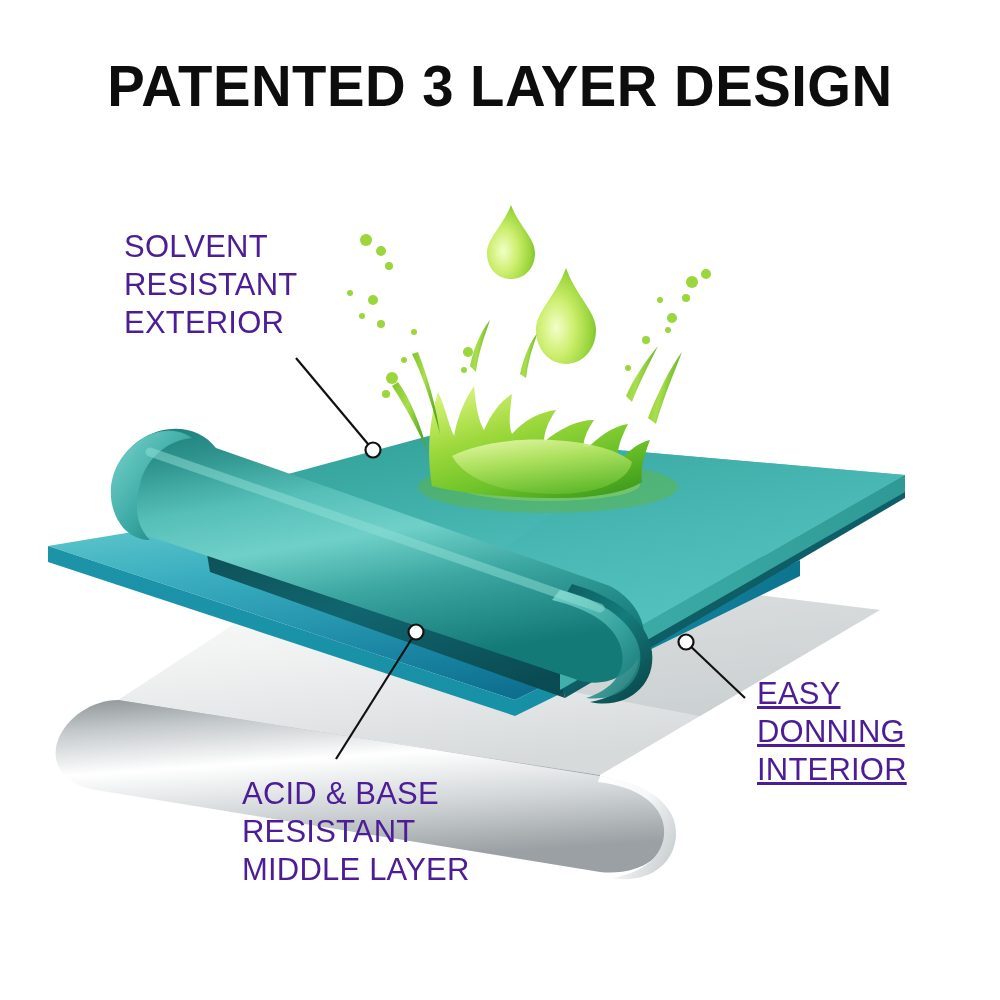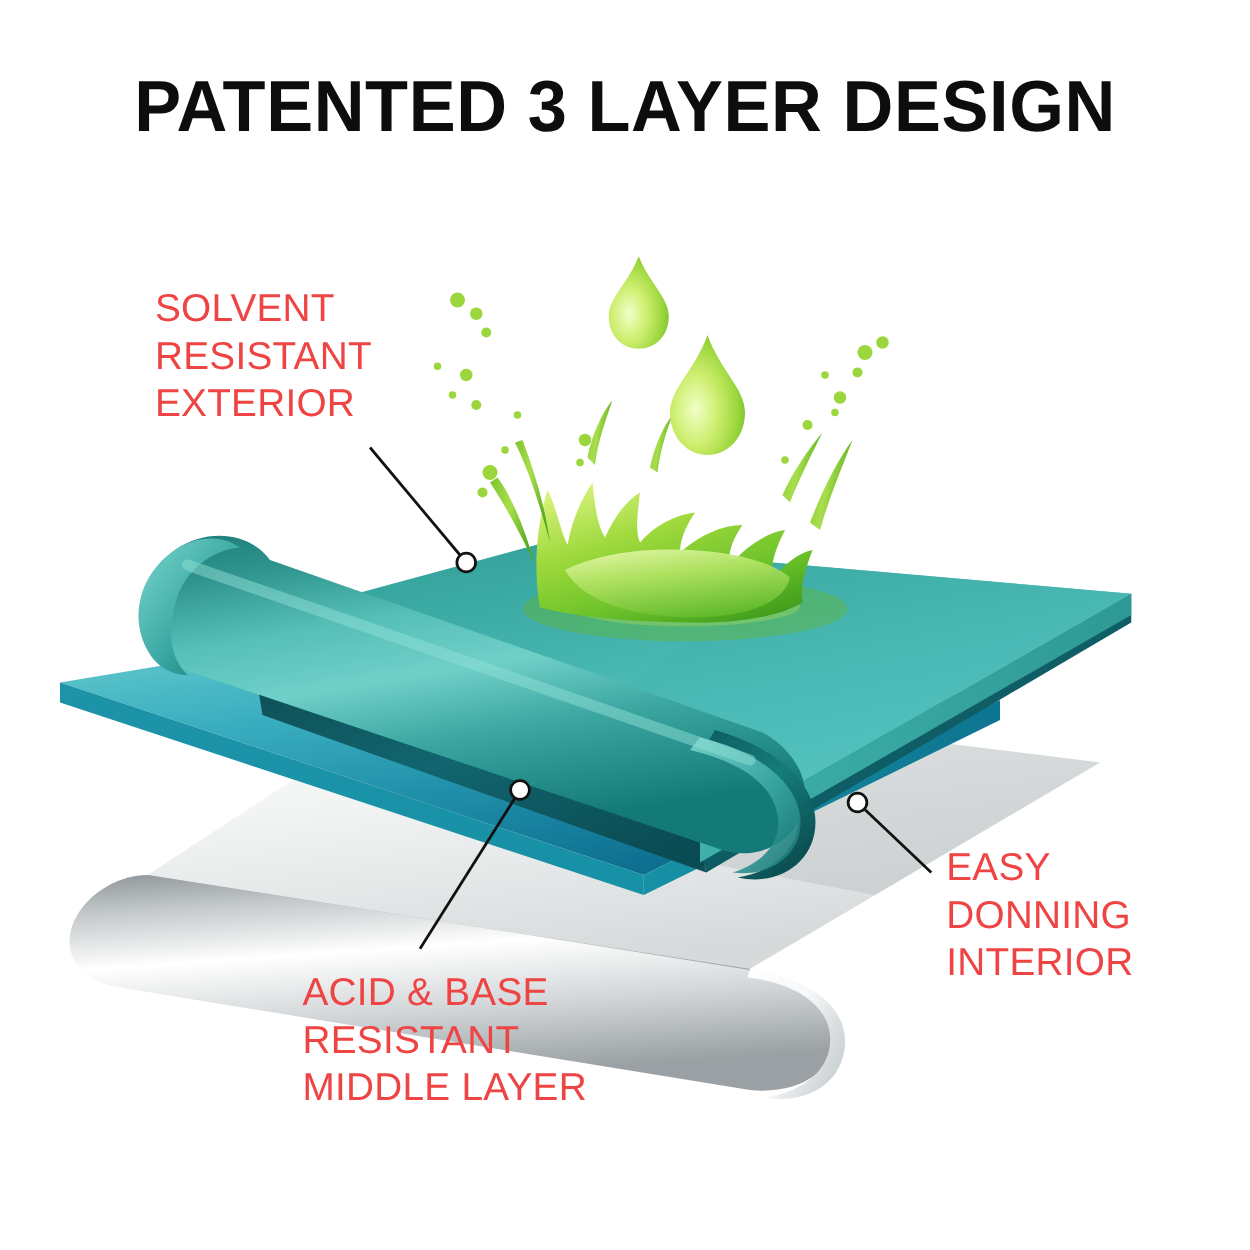--- a/index.html
+++ b/index.html
@@ -32,27 +32,27 @@
     color: #0d0d0d;
     white-space: nowrap;
     transform: scaleX(0.97);
   }
   .callout {
     position: absolute;
     font-family: "Liberation Sans", sans-serif;
     font-weight: 400;
     font-size: 31px;
     line-height: 1.22;
-    color: #ef4444;
+    color: #4c1d95;
     letter-spacing: 0.2px;
     white-space: pre;
   }
   #label-solvent { left: 124px; top: 228px; }
   #label-acid    { left: 202px; top: 775px; margin-left: 40px; }
-  #label-easy    { left: 757px; top: 675px; }
+  #label-easy    { left: 757px; top: 675px; text-decoration: underline; }
   .art {
     position: absolute;
     left: 0;
     top: 0;
     width: 1000px;
     height: 1000px;
   }
 </style>
 </head>
 <body>

